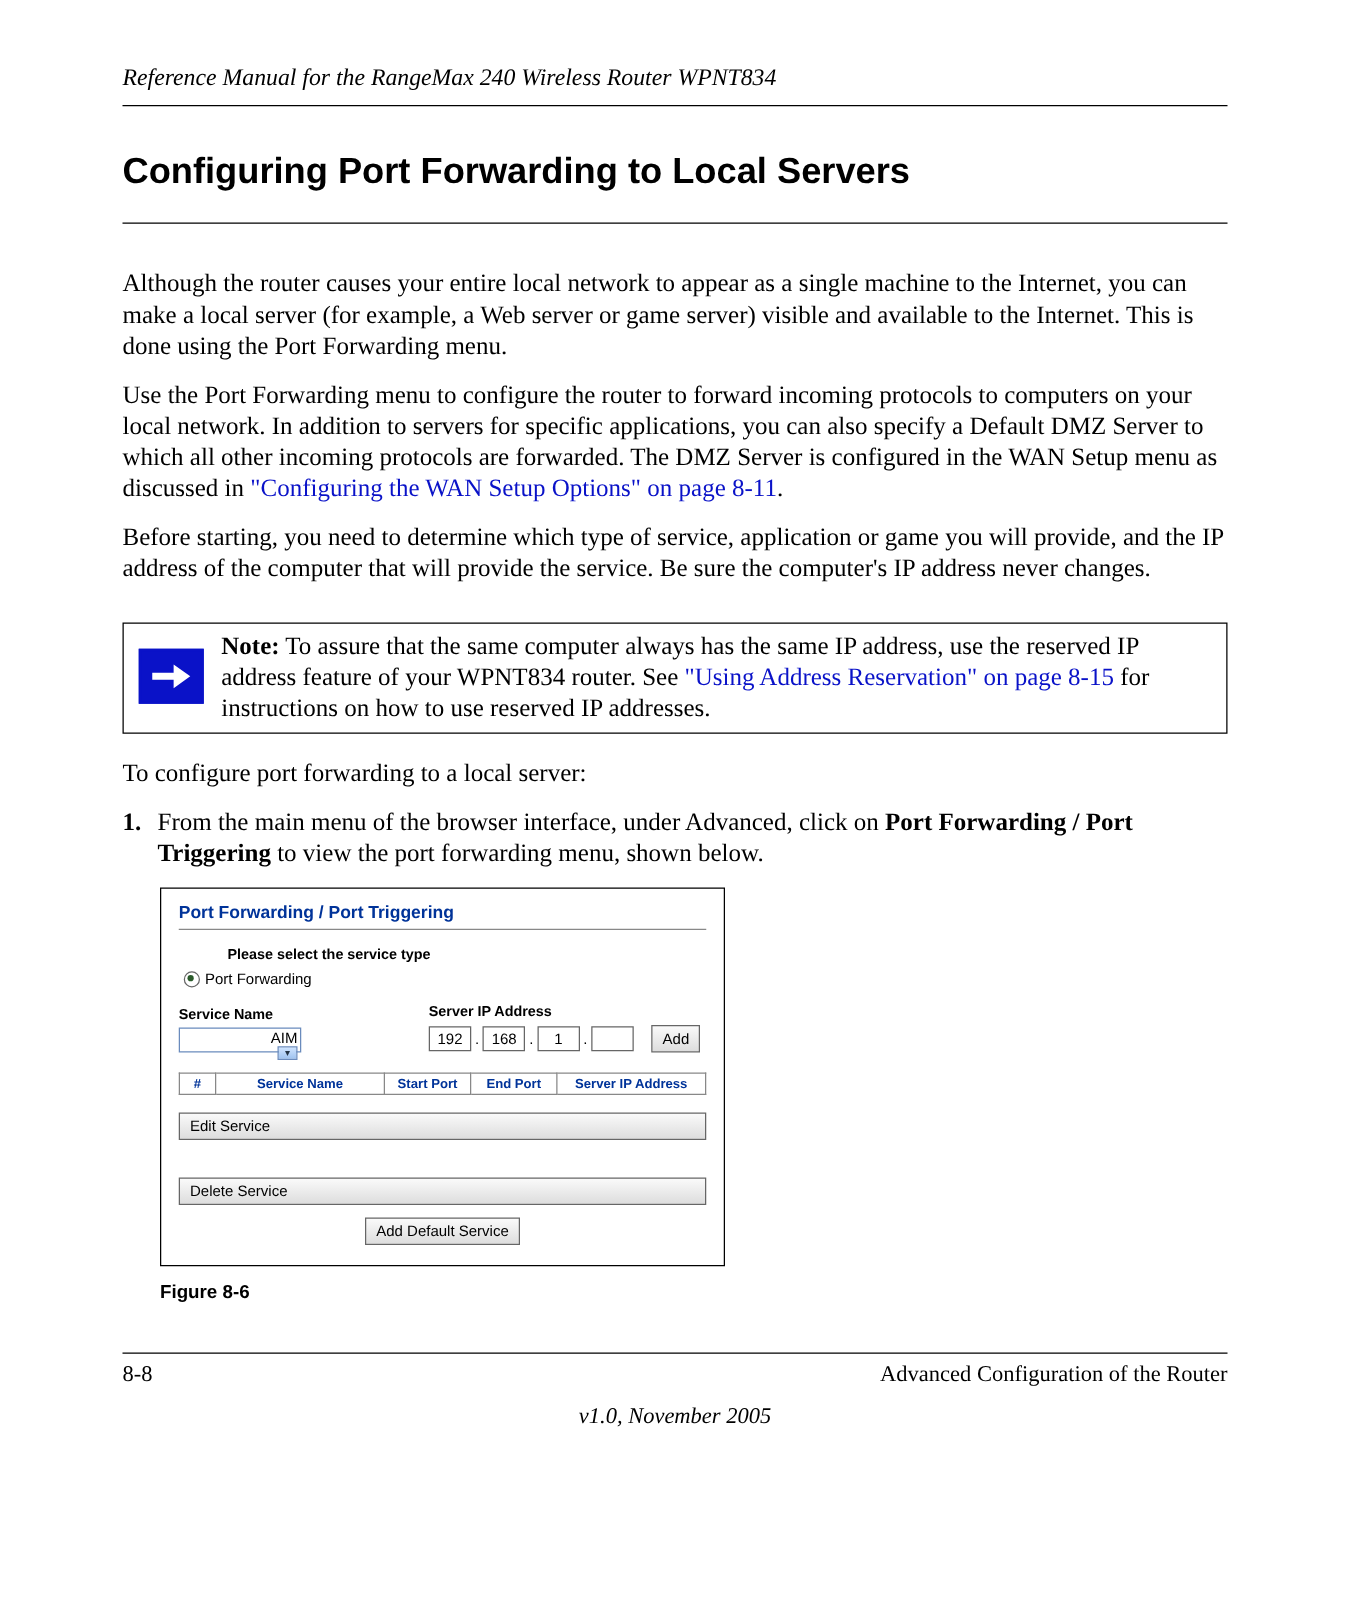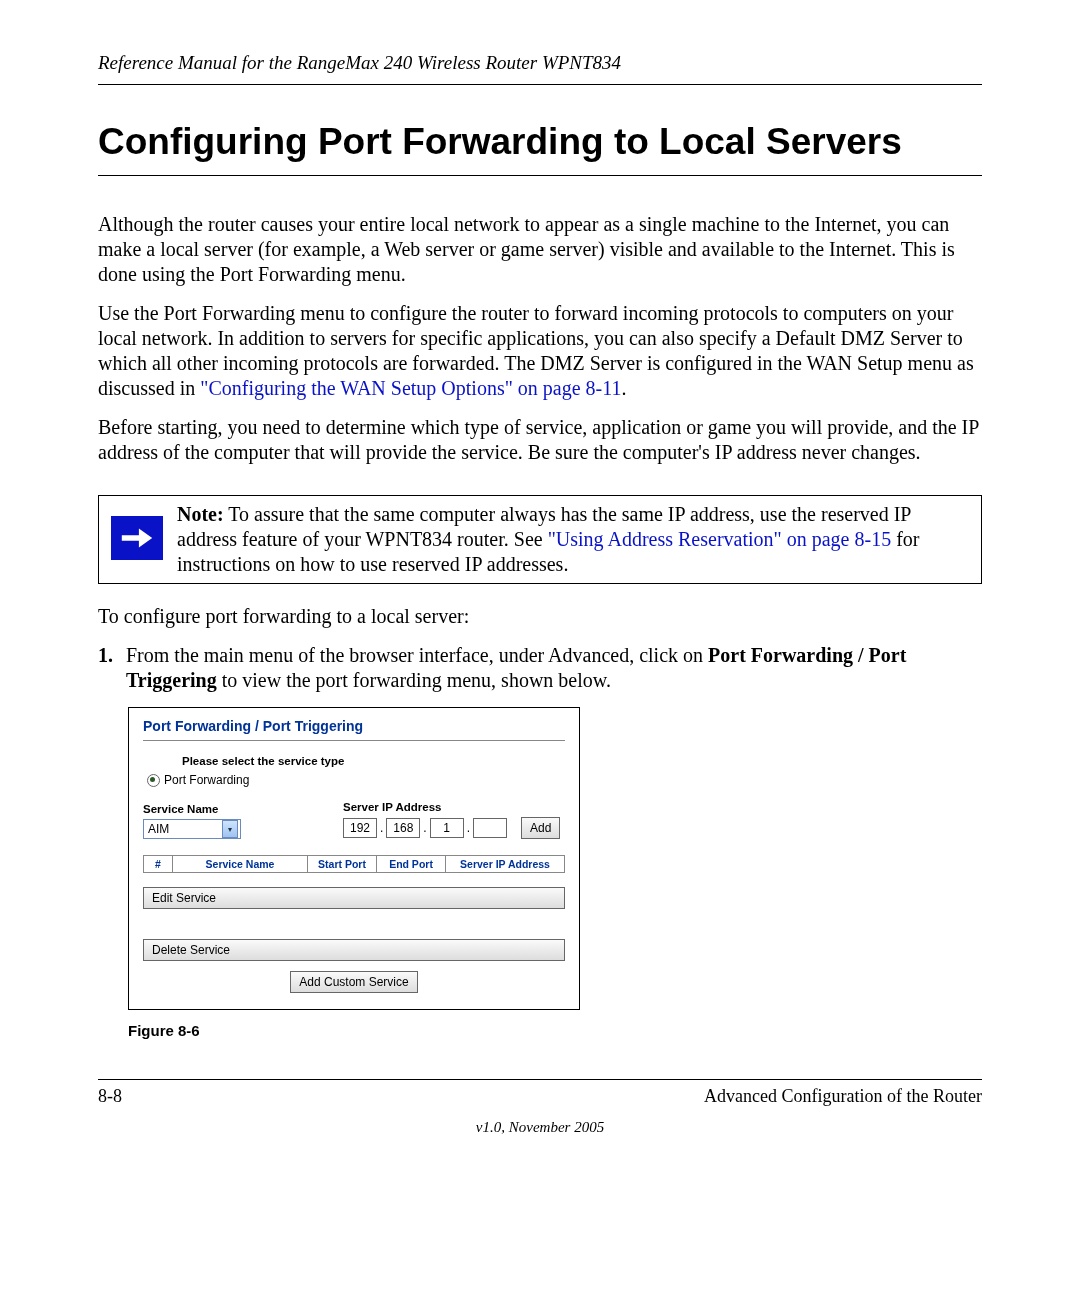--- a/index.html
+++ b/index.html
@@ -17,22 +17,22 @@
   .header-line {
     font-style: italic;
     font-size: 19px;
     padding-bottom: 10px;
     border-bottom: 1.5px solid #000;
     margin-bottom: 36px;
   }
   .section-title {
     font-family: Arial, Helvetica, sans-serif;
     font-weight: bold;
-    font-size: 37px;
-    padding-bottom: 12px;
+    font-size: 29px;
+    padding-bottom: 24px;
     border-bottom: 1.5px solid #000;
     margin-bottom: 36px;
   }
   .body-para {
     font-size: 20px;
     line-height: 1.25;
     margin: 0 0 14px 0;
   }
   .link {
     color: #0a12c8;
@@ -142,25 +142,26 @@
     gap: 0;
   }
   .svc-col { display: flex; flex-direction: column; }
   .svc-label { font-weight: bold; font-size: 11.5px; margin-bottom: 4px; }
   .select {
     width: 98px;
     height: 20px;
     border: 1px solid #6a8bbd;
     background: #fff;
     display: flex;
-    align-items: center;
+    align-items: flex-end;
     justify-content: space-between;
     padding: 0 2px 0 4px;
     font-size: 12px;
     box-sizing: border-box;
+    flex-direction: column;
   }
   .select .arrow {
     width: 14px;
     height: 16px;
     background: linear-gradient(#cfe4ff,#9fc3ef);
     border: 1px solid #6a8bbd;
     display: flex;
     align-items: center;
     justify-content: center;
     font-size: 8px;
@@ -230,21 +231,21 @@
     margin-top: 40px;
     border-top: 1.5px solid #000;
     padding-top: 6px;
     display: flex;
     justify-content: space-between;
     font-size: 18px;
   }
   .footer-version {
     text-align: center;
     font-style: italic;
-    font-size: 15px;
+    font-size: 18px;
     margin-top: 12px;
   }
 </style>
 </head>
 <body>
 
 <div class="page">
 
   <div class="header-line">Reference Manual for the RangeMax 240 Wireless Router WPNT834</div>
 
@@ -324,21 +325,21 @@
         <th style="width:110px;">Server IP Address</th>
       </tr>
     </tbody>
       </table>
 
     <div class="btn-row">
       <div class="btn">Edit Service</div>
       <div class="btn">Delete Service</div>
     </div>
     <div class="btn-row2">
-      <div class="btn">Add Custom Service</div>
+      <div class="btn">Add Default Service</div>
     </div>
   </div>
 
   <div class="figure-caption">Figure 8-6</div>
 
   <div class="footer">
     <span>8-8</span>
     <span>Advanced Configuration of the Router</span>
   </div>
   <div class="footer-version">v1.0, November 2005</div>

